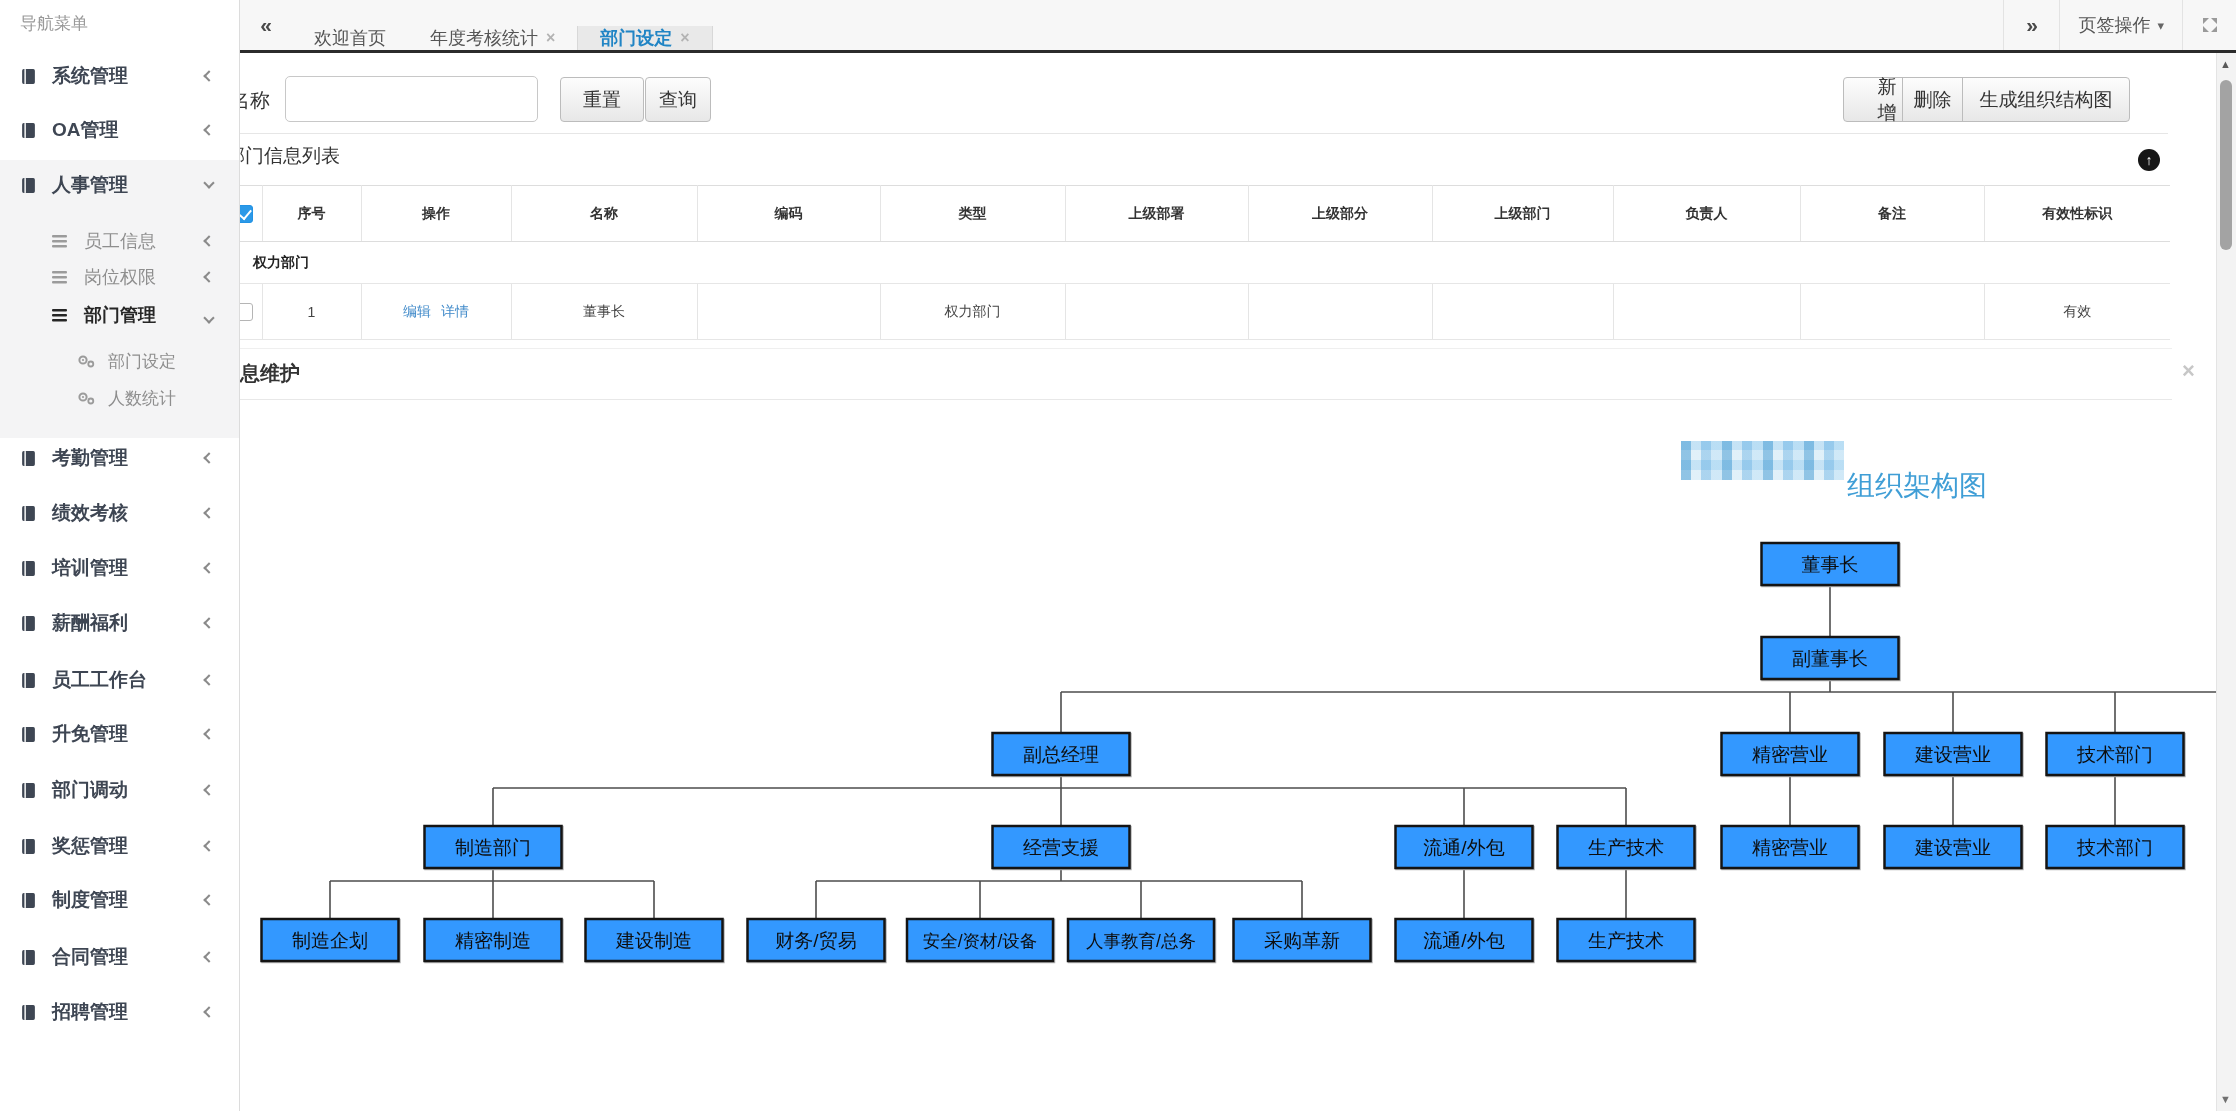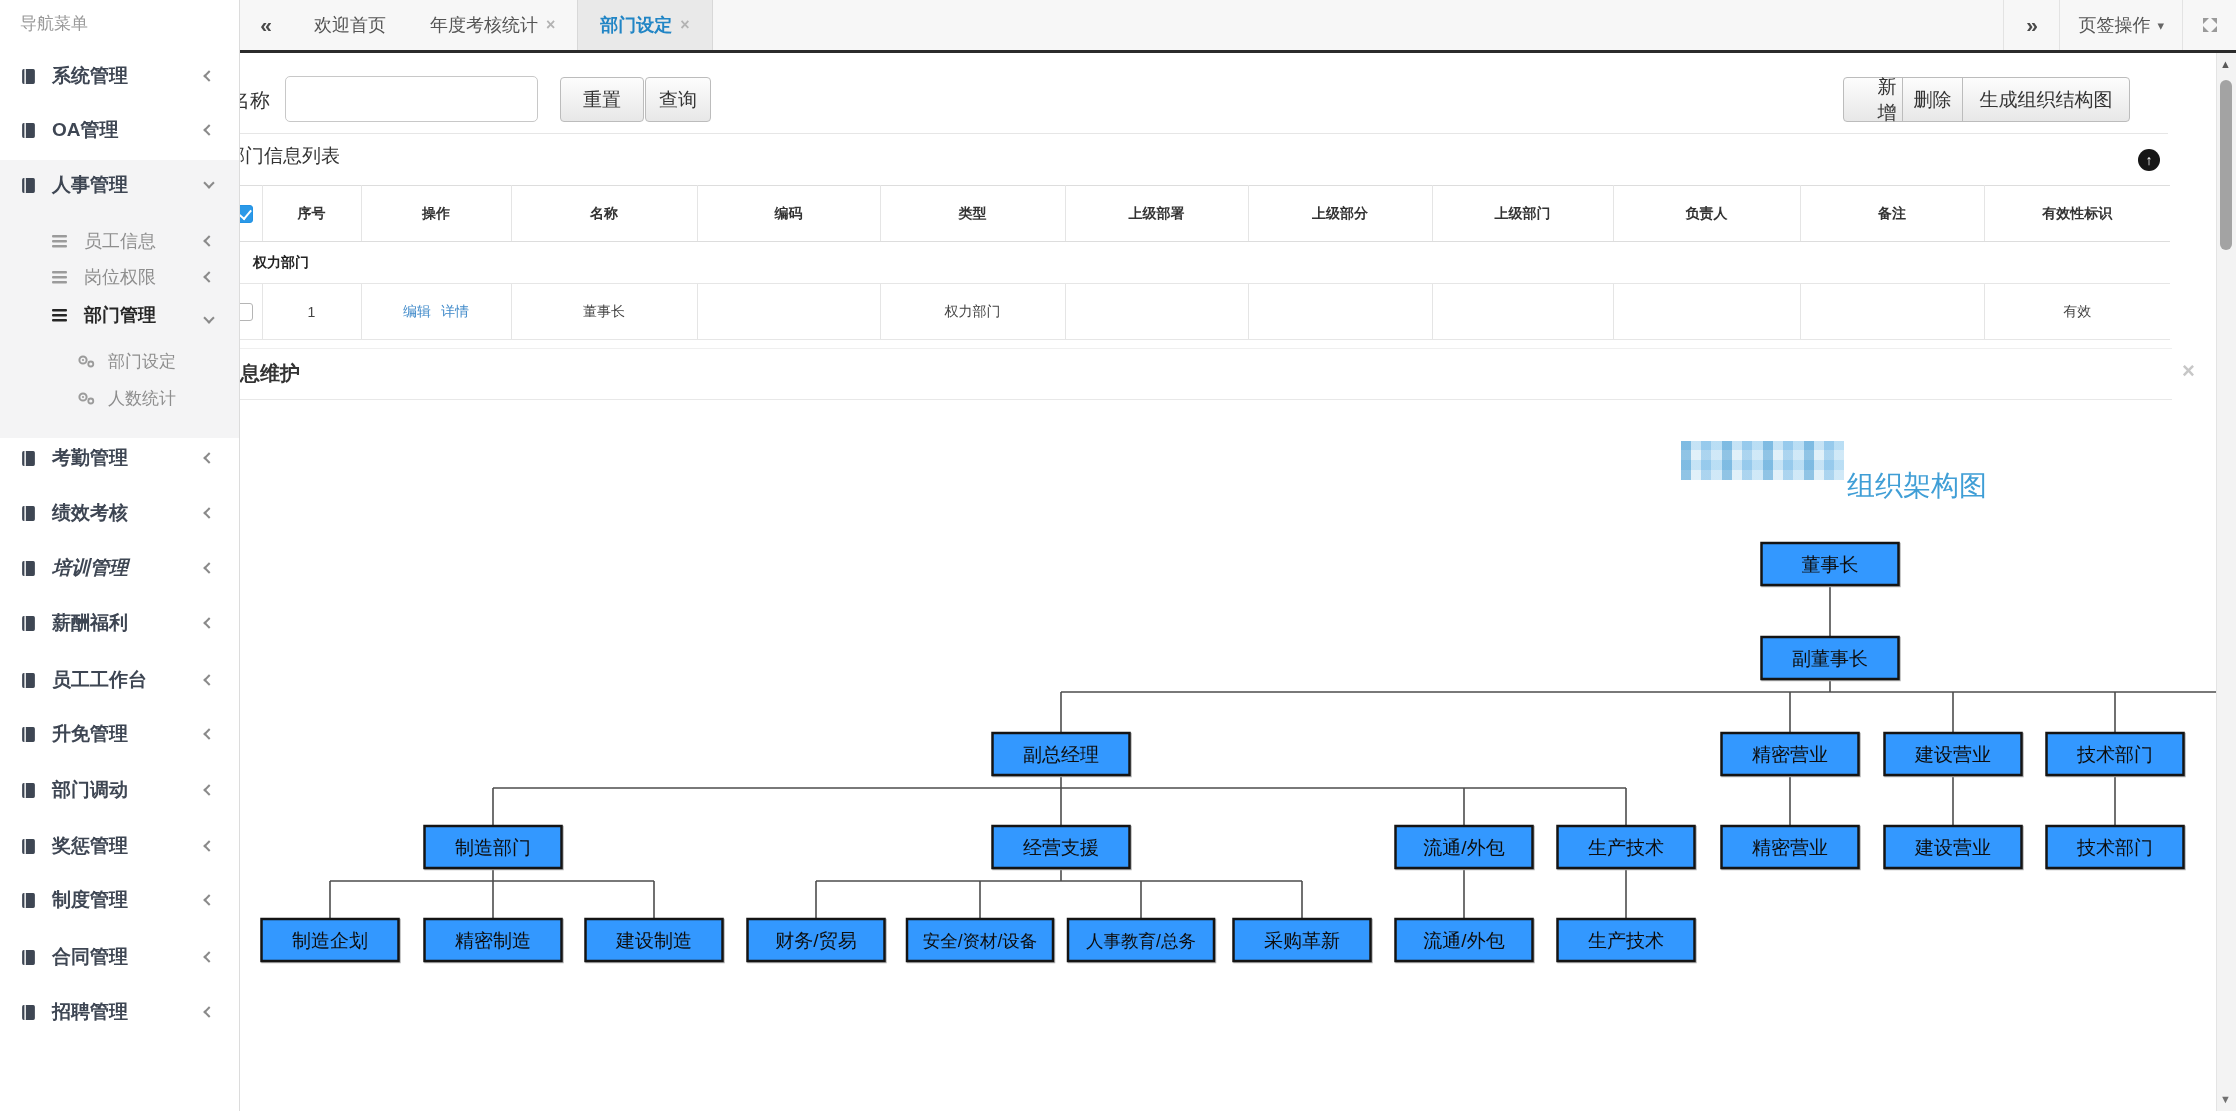--- a/index.html
+++ b/index.html
@@ -364,21 +364,21 @@
     <div class="sb-item lvl1" style="top: 490px;">
       <span class="ico">
         <svg width="17" height="17" viewBox="0 0 16 16">
           <path d="M3.5 1h9A1.5 1.5 0 0 1 14 2.5v11a1.5 1.5 0 0 1-1.5 1.5h-9A1.5 1.5 0 0 1 2 13.5v-11A1.5 1.5 0 0 1 3.5 1z" fill="currentColor"></path>
           <rect x="4.1" y="1" width="1.5" height="14" fill="#fff" opacity="0.9"></rect>
         </svg>
       </span>
       <span class="lbl">绩效考核</span>
       <span class="chev left"></span>
     </div>
-    <div class="sb-item lvl1" style="top: 545px; font-style: italic;">
+    <div class="sb-item lvl1" style="top: 545px;">
       <span class="ico">
         <svg width="17" height="17" viewBox="0 0 16 16">
           <path d="M3.5 1h9A1.5 1.5 0 0 1 14 2.5v11a1.5 1.5 0 0 1-1.5 1.5h-9A1.5 1.5 0 0 1 2 13.5v-11A1.5 1.5 0 0 1 3.5 1z" fill="currentColor"></path>
           <rect x="4.1" y="1" width="1.5" height="14" fill="#fff" opacity="0.9"></rect>
         </svg>
       </span>
       <span class="lbl">培训管理</span>
       <span class="chev left"></span>
     </div>
     <div class="sb-item lvl1" style="top: 600px;">
@@ -458,21 +458,21 @@
           <rect x="4.1" y="1" width="1.5" height="14" fill="#fff" opacity="0.9"></rect>
         </svg>
       </span>
       <span class="lbl">招聘管理</span>
       <span class="chev left"></span>
     </div>
   </div>
 
 <div id="tabbar">
   <div class="tb-nav">«</div>
-  <div id="tabs" style="display:flex;">
+  <div id="tabs" style="display:flex;align-items:flex-end;">
       <div class="tab">
         <span>欢迎首页</span>
       </div>
       <div class="tab">
         <span>年度考核统计</span>
         <span class="tx">×</span>
       </div>
       <div class="tab active">
         <span>部门设定</span>
         <span class="tx">×</span>

